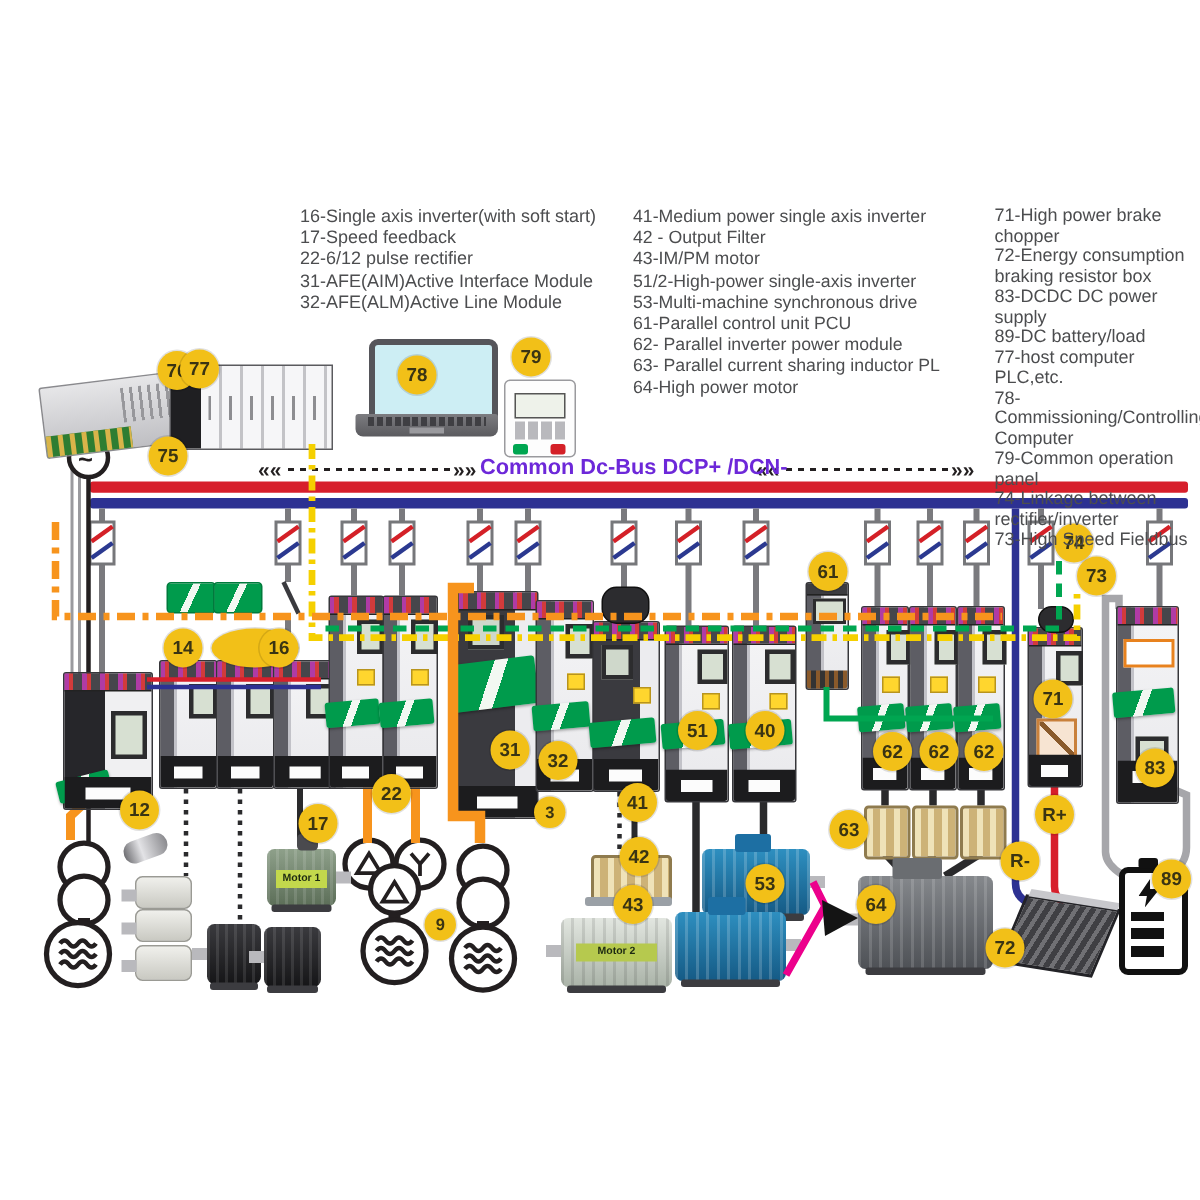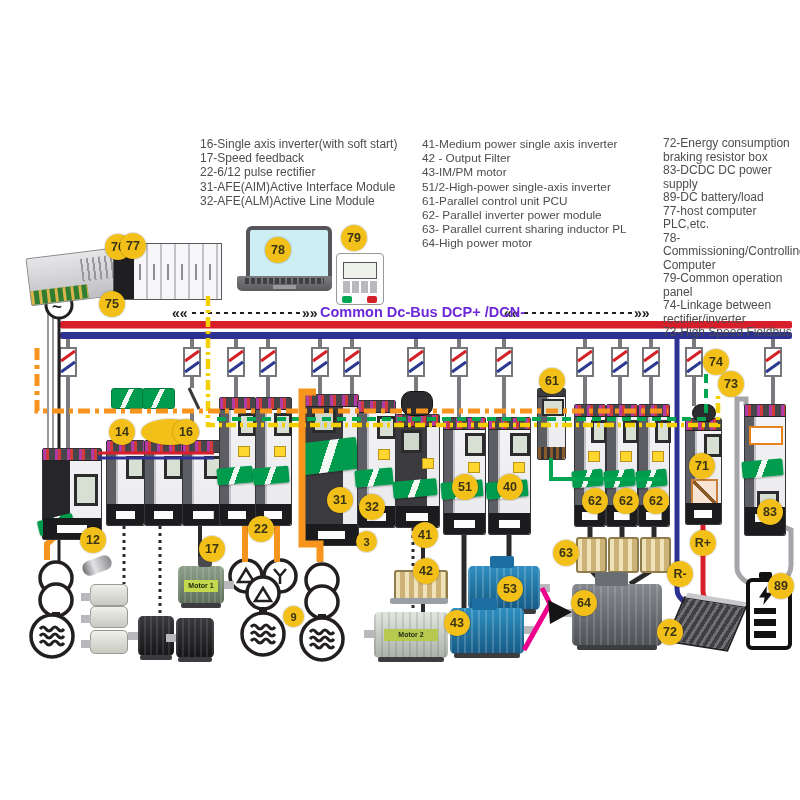--- a/index.html
+++ b/index.html
@@ -250,26 +250,28 @@
     <div class="lline">17-Speed feedback</div>
     <div class="lline">22-6/12 pulse rectifier</div>
     <div class="lline">31-AFE(AIM)Active Interface Module</div>
     <div class="lline">32-AFE(ALM)Active Line Module</div>
   </div>
   <div class="legend" style="left:422px;top:137px;width:240px;">
     <div class="lline" style="font-size:11.8px">41-Medium power single axis inverter</div>
     <div class="lline" style="font-size:11.8px">42 - Output Filter</div>
     <div class="lline" style="font-size:11.8px">43-IM/PM motor</div>
     <div class="lline" style="font-size:11.8px">51/2-High-power single-axis inverter</div>
+    <div class="lline" style="font-size:11.8px">53-Multi-machine synchronous drive</div>
     <div class="lline" style="font-size:11.8px">61-Parallel control unit PCU</div>
     <div class="lline" style="font-size:11.8px">62- Parallel inverter power module</div>
     <div class="lline" style="font-size:11.8px">63- Parallel current sharing inductor PL</div>
     <div class="lline" style="font-size:11.8px">64-High power motor</div>
   </div>
   <div class="legend wrapcol" style="left:663px;top:137px;width:136px;">
+    <div class="lline">71-High power brake chopper</div>
     <div class="lline">72-Energy consumption braking resistor box</div>
     <div class="lline">83-DCDC DC power supply</div>
     <div class="lline">89-DC battery/load</div>
     <div class="lline">77-host computer PLC,etc.</div>
     <div class="lline">78-Commissioning/Controlling Computer</div>
     <div class="lline">79-Common operation panel</div>
     <div class="lline">74-Linkage between rectifier/inverter</div>
     <div class="lline">73-High Speed Fieldbus</div>
   </div>
 
@@ -440,21 +442,21 @@
   <div class="badge" style="left:141px;top:419px;padding-left:32px;">15</div>
   <div class="badge" style="left:173px;top:419px;">16</div>
   <div class="badge" style="left:199px;top:536px;">17</div>
   <div class="badge" style="left:248px;top:516px;">22</div>
   <div class="badge" style="left:327px;top:487px;">31</div>
   <div class="badge" style="left:359px;top:494px;">32</div>
   <div class="badge sm" style="left:356px;top:531px;">3</div>
   <div class="badge sm" style="left:283px;top:606px;">9</div>
   <div class="badge" style="left:412px;top:494px;margin-top:28px;">41</div>
   <div class="badge" style="left:413px;top:558px;">42</div>
-  <div class="badge" style="left:409px;top:610px;margin-left:35px;">43</div>
+  <div class="badge" style="left:409px;top:590px;">43</div>
   <div class="badge" style="left:452px;top:474px;">51</div>
   <div class="badge" style="left:497px;top:474px;">40</div>
   <div class="badge" style="left:497px;top:576px;">53</div>
   <div class="badge" style="left:539px;top:368px;">61</div>
   <div class="badge" style="left:582px;top:488px;">62</div>
   <div class="badge" style="left:613px;top:488px;">62</div>
   <div class="badge" style="left:643px;top:488px;">62</div>
   <div class="badge" style="left:553px;top:540px;">63</div>
   <div class="badge" style="left:571px;top:590px;">64</div>
   <div class="badge" style="left:689px;top:453px;">71</div>

